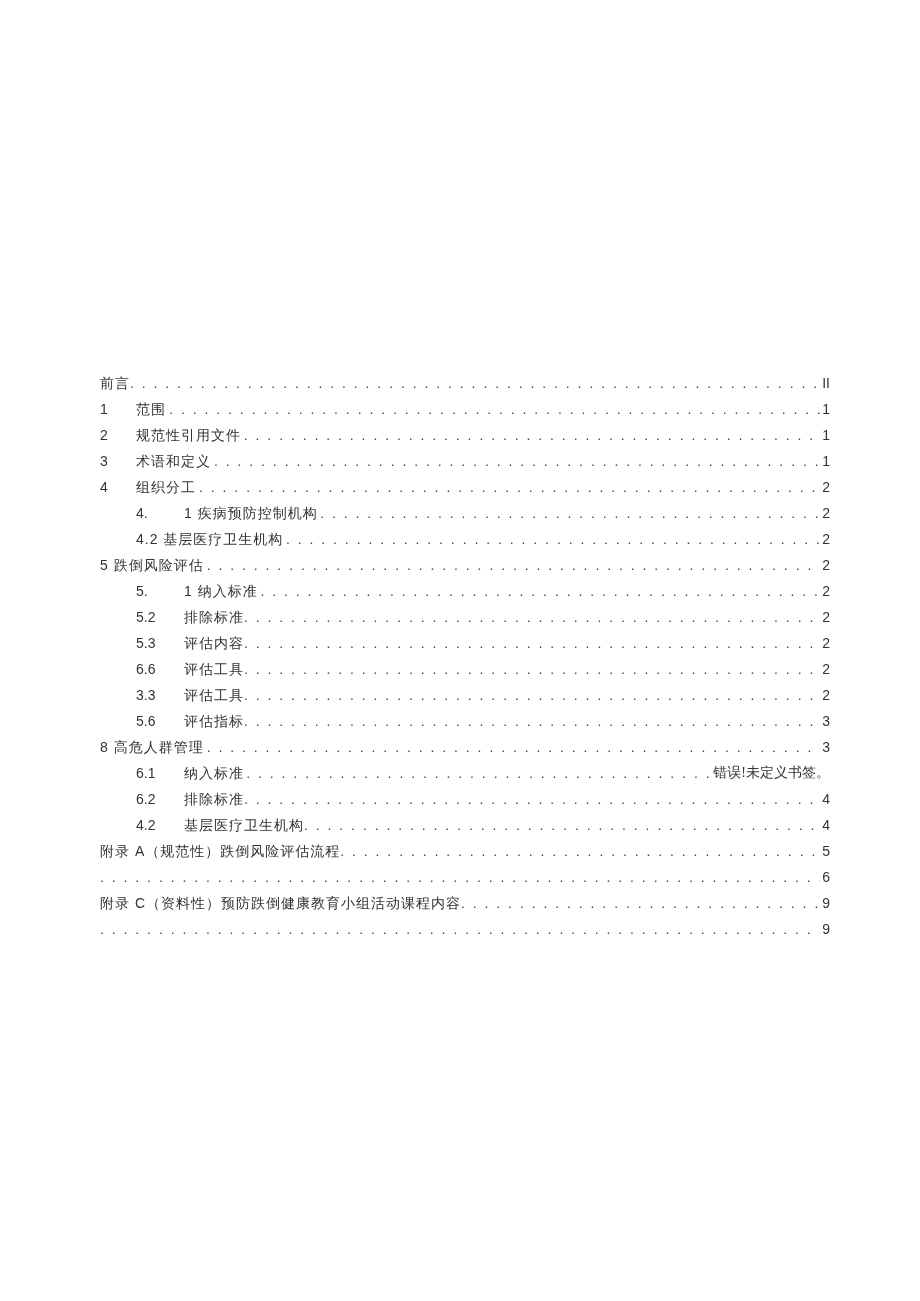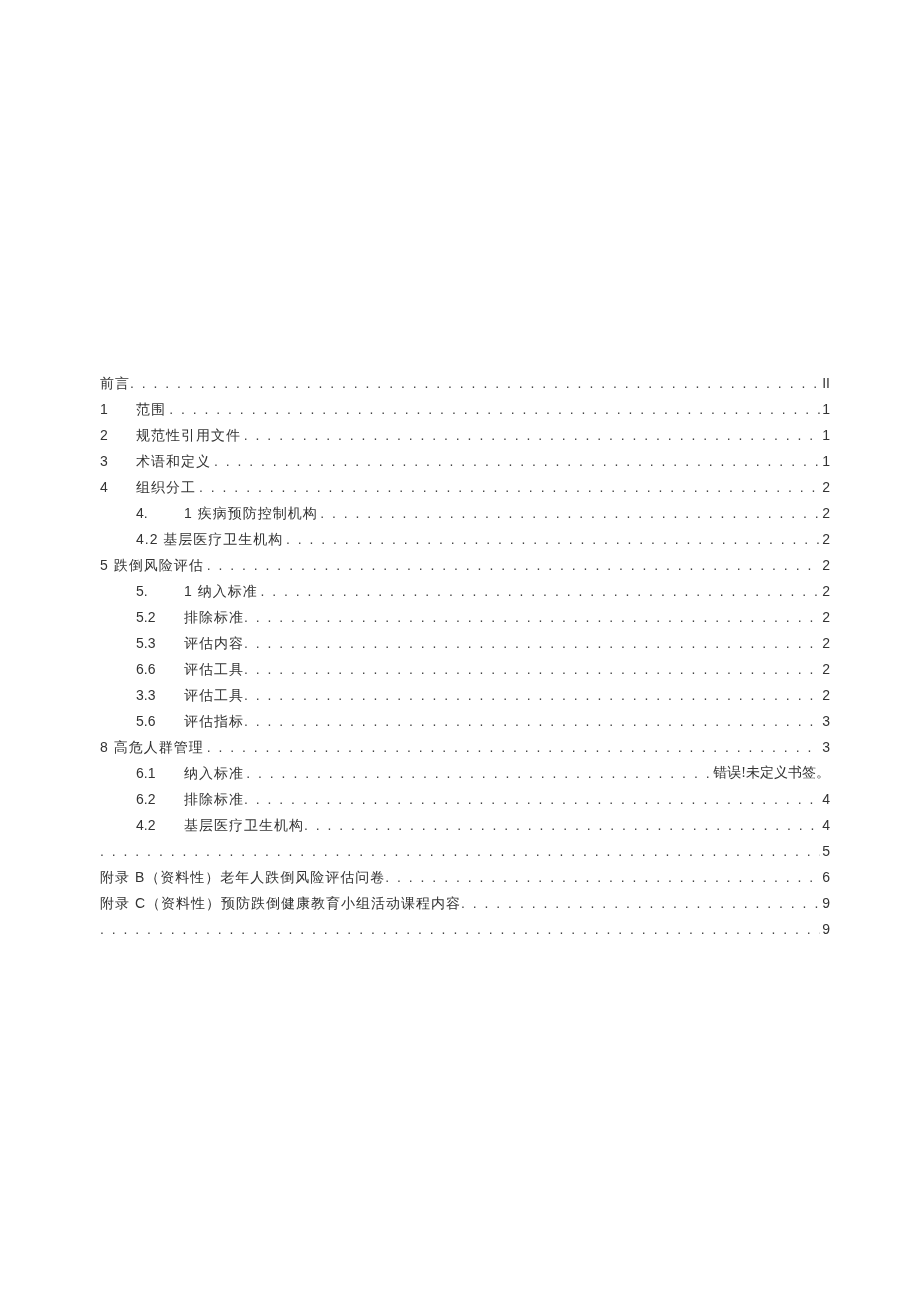--- a/index.html
+++ b/index.html
@@ -182,26 +182,26 @@
   </div>
 
   <div class="toc-row lvl2">
     <span class="toc-num">4.2</span>
     <span class="toc-label">基层医疗卫生机构</span>
     <span class="toc-dots">. . . . . . . . . . . . . . . . . . . . . . . . . . . . . . . . . . . . . . . . . . . . . . . . . . . . . . . . . . . . . . . . . . . . . . . . . . . . . . . . . . . . . . . . . . . . . . . . . . . . . . . . . . . . . . . . . . . . . . . . . . . . . . . . . . . . . . . . . . . .</span>
     <span class="toc-page">4</span>
   </div>
 
   <div class="toc-row lvl0">
+    <span class="toc-label">附录 A（规范性）跌倒风险评估流程</span>
     <span class="toc-dots">. . . . . . . . . . . . . . . . . . . . . . . . . . . . . . . . . . . . . . . . . . . . . . . . . . . . . . . . . . . . . . . . . . . . . . . . . . . . . . . . . . . . . . . . . . . . . . . . . . . . . . . . . . . . . . . . . . . . . . . . . . . . . . . . . . . . . . . . . . . .</span>
     <span class="toc-page">5</span>
   </div>
 
   <div class="toc-row lvl0">
-    <span class="toc-label">附录 B（资料性）老年人跌倒风险评估问卷</span>
     <span class="toc-dots">. . . . . . . . . . . . . . . . . . . . . . . . . . . . . . . . . . . . . . . . . . . . . . . . . . . . . . . . . . . . . . . . . . . . . . . . . . . . . . . . . . . . . . . . . . . . . . . . . . . . . . . . . . . . . . . . . . . . . . . . . . . . . . . . . . . . . . . . . . . .</span>
     <span class="toc-page">6</span>
   </div>
 
   <div class="toc-row lvl0">
     <span class="toc-label">附录 C（资料性）预防跌倒健康教育小组活动课程内容</span>
     <span class="toc-dots">. . . . . . . . . . . . . . . . . . . . . . . . . . . . . . . . . . . . . . . . . . . . . . . . . . . . . . . . . . . . . . . . . . . . . . . . . . . . . . . . . . . . . . . . . . . . . . . . . . . . . . . . . . . . . . . . . . . . . . . . . . . . . . . . . . . . . . . . . . . .</span>
     <span class="toc-page">9</span>
   </div>
 

